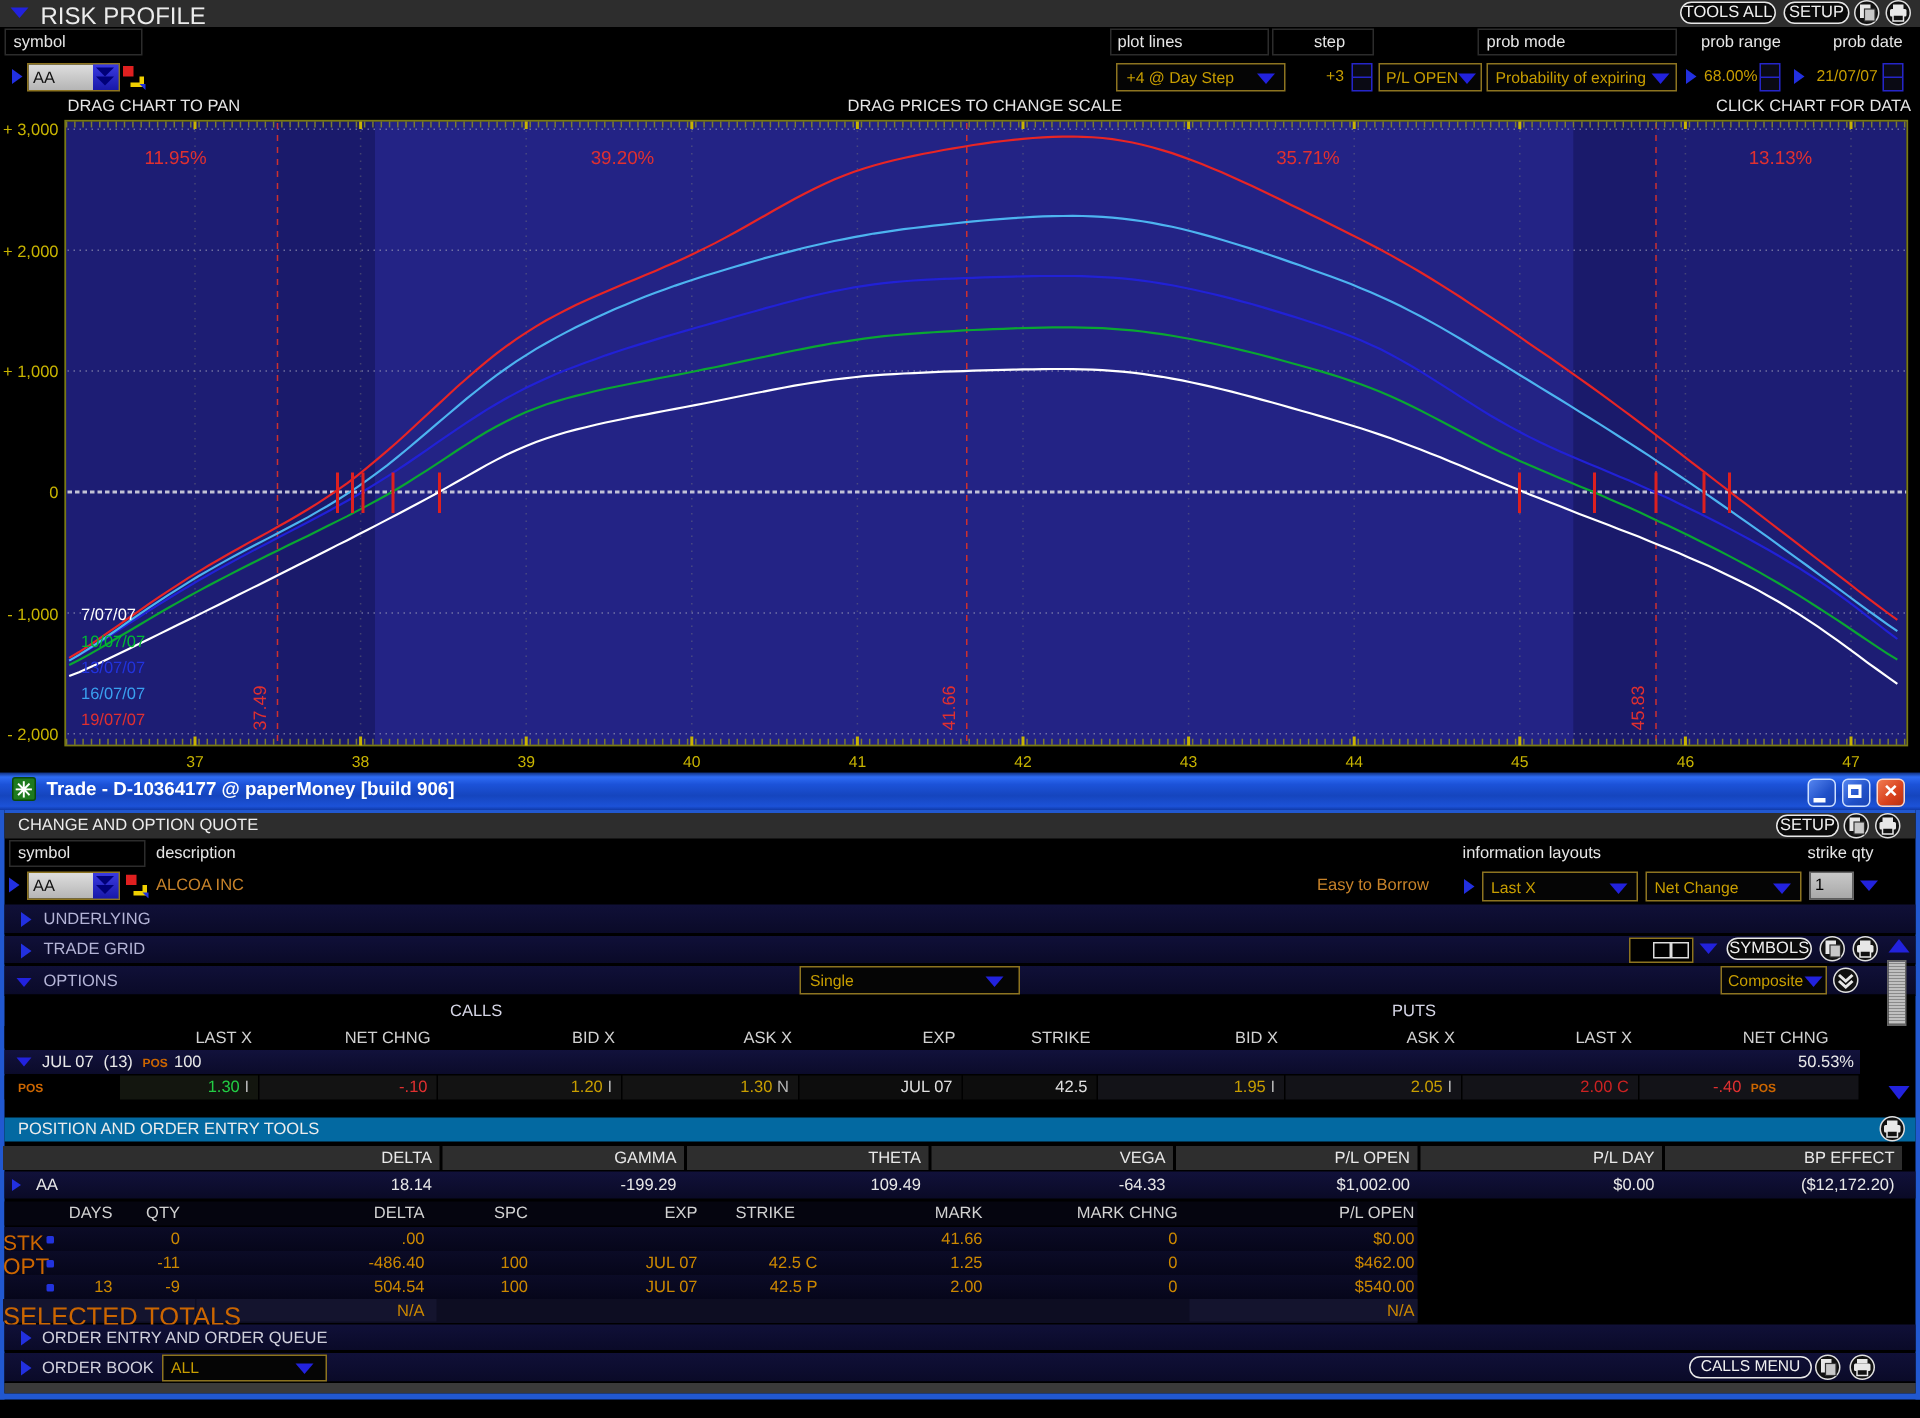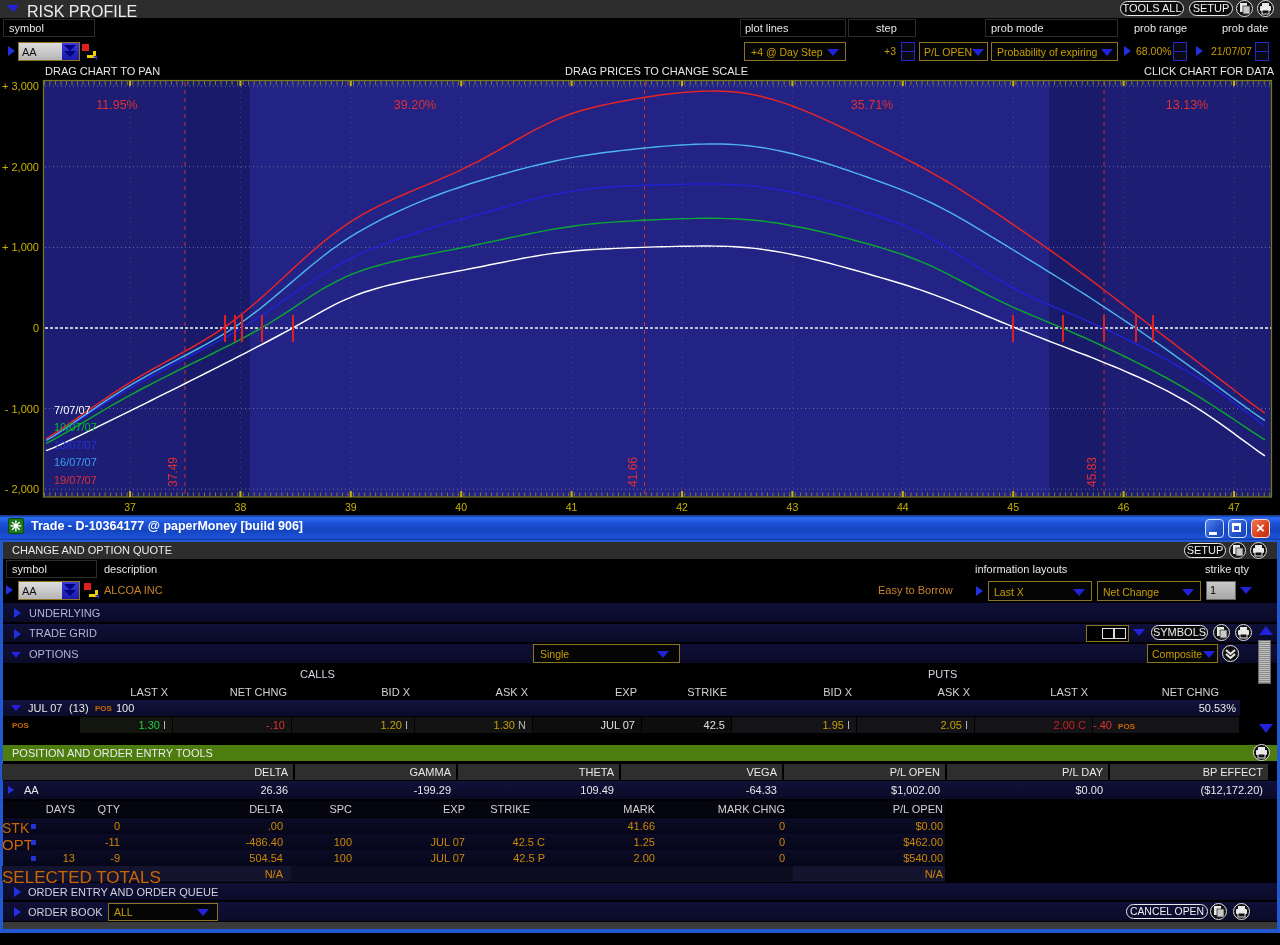--- a/index.html
+++ b/index.html
@@ -59,21 +59,21 @@
      <div class="btri" style="left:2px;top:8px;border-left-width:6px;border-right-width:6px;border-top-width:6px;border-top-color:#000078"></div>
   </div>
 </div>
 <div class="abs" id="colicon1" style="left:82px;top:44px;width:16px;height:16px">
     <svg width="16" height="16" viewBox="0 0 16 16" style="position:absolute;left:0;top:0">
       <rect x="0" y="0" width="7" height="7" fill="#e02020"></rect>
       <path d="M5 6 L5 11 L11 11 L11 7 L14 7 L14 14 L5 14 Z" fill="#f0d000"></path>
       <path d="M11 12 L15 12 L15 16 Z" fill="#2233dd"></path>
     </svg>
   </div>
-<div class="goldbox" style="left:744px;top:42px;width:102px;height:19px">
+<div class="goldbox" style="left:744px;top:42px;width:113px;height:19px">
     <span class="goldtxt" style="position:absolute;left:6px;top:3px">+4 @ Day Step</span>
     <div class="btri" style="right:6px;top:6px"></div>
   </div>
 <div class="goldtxt abs" style="left:884px;top:45px">+3</div>
 <div class="spin" style="left:901px;top:42px"></div>
 <div class="goldbox" style="left:919px;top:42px;width:69px;height:19px">
     <span class="goldtxt" style="position:absolute;left:4px;top:3px">P/L OPEN</span>
     <div class="btri" style="right:3px;top:6px"></div>
   </div>
 <div class="goldbox" style="left:991px;top:42px;width:127px;height:19px">
@@ -785,48 +785,48 @@
   </div>
 <div class="abs" style="left:80px;top:717px;width:92px;height:16px;background:#13160f;text-align:right;font-size:11px;line-height:16px;padding-right:6px"><span style="color:#22cc44">1.30</span>&nbsp;<span style="color:#b8b8b8">I</span></div>
 <div class="abs" style="left:173px;top:717px;width:118px;height:16px;background:#131313;text-align:right;font-size:11px;line-height:16px;padding-right:6px"><span style="color:#e03030">-.10</span></div>
 <div class="abs" style="left:292px;top:717px;width:122px;height:16px;background:#131313;text-align:right;font-size:11px;line-height:16px;padding-right:6px"><span style="color:#c89e00">1.20</span>&nbsp;<span style="color:#b8b8b8">I</span></div>
 <div class="abs" style="left:415px;top:717px;width:117px;height:16px;background:#131313;text-align:right;font-size:11px;line-height:16px;padding-right:6px"><span style="color:#c89e00">1.30</span>&nbsp;<span style="color:#b8b8b8">N</span></div>
 <div class="abs" style="left:533px;top:717px;width:108px;height:16px;background:#0d0d0d;text-align:right;font-size:11px;line-height:16px;padding-right:6px"><span style="color:#e0e0e0">JUL 07</span></div>
 <div class="abs" style="left:642px;top:717px;width:89px;height:16px;background:#0d0d0d;text-align:right;font-size:11px;line-height:16px;padding-right:6px"><span style="color:#e0e0e0">42.5</span></div>
 <div class="abs" style="left:732px;top:717px;width:124px;height:16px;background:#131318;text-align:right;font-size:11px;line-height:16px;padding-right:6px"><span style="color:#c89e00">1.95</span>&nbsp;<span style="color:#b8b8b8">I</span></div>
 <div class="abs" style="left:857px;top:717px;width:117px;height:16px;background:#131318;text-align:right;font-size:11px;line-height:16px;padding-right:6px"><span style="color:#c89e00">2.05</span>&nbsp;<span style="color:#b8b8b8">I</span></div>
 <div class="abs" style="left:975px;top:717px;width:117px;height:16px;background:#131318;text-align:right;font-size:11px;line-height:16px;padding-right:6px"><span style="color:#cc2222">2.00</span>&nbsp;<span style="color:#cc2222">C</span></div>
-<div class="abs" style="left:1093px;top:717px;width:146px;height:16px;background:#131318;text-align:left;font-size:11px;line-height:16px;padding-right:6px"><span style="color:#e03030">-.40</span>&nbsp;&nbsp;<span style="color:#cc6600;font-size:8px;font-weight:bold">POS</span></div>
+<div class="abs" style="left:1093px;top:717px;width:146px;height:16px;background:#131318;text-align:center;font-size:11px;line-height:16px;padding-right:6px"><span style="color:#e03030">-.40</span>&nbsp;&nbsp;<span style="color:#cc6600;font-size:8px;font-weight:bold">POS</span></div>
 
 <div class="btri" style="left:1259px;top:626px;border-left-width:7px;border-right-width:7px;border-top-width:9px;transform:rotate(180deg)"></div>
 <div class="abs" style="left:1258px;top:640px;width:13px;height:44px;background:repeating-linear-gradient(0deg,#8a8a8a 0 1px,#c0c0c0 1px 2px);border:1px solid #666"></div>
 <div class="btri" style="left:1259px;top:724px;border-left-width:7px;border-right-width:7px;border-top-width:9px"></div>
 
-<div class="abs" style="left:3px;top:745px;width:1274px;height:16px;background:#4d7c0f">
+<div class="abs" style="left:3px;top:745px;width:1274px;height:16px;background:#0369a1">
   <div class="abs" style="left:9px;top:2px;color:#ececec;font-size:11px">POSITION AND ORDER ENTRY TOOLS</div>
 </div>
 <div class="cicon" id="ic-print4" style="left:1253px;top:744px">
     <svg width="15" height="15" viewBox="0 0 15 15" style="position:absolute;left:0px;top:0px">
       <rect x="4" y="2" width="7" height="3" fill="#e8e8e8"></rect>
       <rect x="2" y="5" width="11" height="5" rx="1" fill="#e8e8e8"></rect>
       <rect x="4" y="9" width="7" height="4" fill="#111" stroke="#e8e8e8" stroke-width="1"></rect>
     </svg>
   </div>
 
 <div class="hcell" style="left:2px;top:764px;width:291px">DELTA</div>
 <div class="hcell" style="left:295px;top:764px;width:161px">GAMMA</div>
 <div class="hcell" style="left:458px;top:764px;width:161px">THETA</div>
 <div class="hcell" style="left:621px;top:764px;width:161px">VEGA</div>
 <div class="hcell" style="left:784px;top:764px;width:161px">P/L OPEN</div>
 <div class="hcell" style="left:947px;top:764px;width:161px">P/L DAY</div>
 <div class="hcell" style="left:1110px;top:764px;width:158px">BP EFFECT</div>
 <div class="abs" style="left:3px;top:781px;width:1274px;height:18px;background:linear-gradient(180deg,#11113a,#0a0a26)"></div>
 <div class="rtri" style="left:8px;top:786px;border-top-width:4px;border-bottom-width:4px;border-left-width:6px"></div>
 <div class="abs" style="left:24px;top:784px;color:#e8e8e8;font-size:11px">AA</div>
-<div class="num" style="left:163px;top:784px;width:125px">26.36</div>
+<div class="num" style="left:163px;top:784px;width:125px">18.14</div>
 <div class="num" style="left:326px;top:784px;width:125px">-199.29</div>
 <div class="num" style="left:489px;top:784px;width:125px">109.49</div>
 <div class="num" style="left:652px;top:784px;width:125px">-64.33</div>
 <div class="num" style="left:815px;top:784px;width:125px">$1,002.00</div>
 <div class="num" style="left:978px;top:784px;width:125px">$0.00</div>
 <div class="num" style="left:1138px;top:784px;width:125px">($12,172.20)</div>
 <div class="abs" style="left:3px;top:801px;width:942px;height:16px;background:#05050f"></div>
 <div class="num" style="left:-25px;top:803px;width:100px;color:#d2d2d2">DAYS</div>
 <div class="num" style="left:20px;top:803px;width:100px;color:#d2d2d2">QTY</div>
 <div class="num" style="left:183px;top:803px;width:100px;color:#d2d2d2">DELTA</div>
@@ -879,21 +879,21 @@
     <div class="secttxt" style="left:25px;top:3px;color:#d0d0dc">ORDER ENTRY AND ORDER QUEUE</div>
   </div>
 <div class="sect" style="top:902px;height:20px">
     <div class="rtri" style="left:11px;top:5px"></div>
     <div class="secttxt" style="left:25px;top:4px;color:#d0d0dc">ORDER BOOK</div>
   </div>
 <div class="goldbox" style="left:108px;top:903px;width:110px;height:18px">
     <span class="goldtxt" style="position:absolute;left:5px;top:2px">ALL</span>
     <div class="btri" style="right:8px;top:5px"></div>
   </div>
-<div class="pill" style="left:1126px;top:904px;width:82px;background:transparent;font-size:10.4px;white-space:nowrap">CANCEL OPEN</div>
+<div class="pill" style="left:1126px;top:904px;width:82px;background:transparent;font-size:10.4px;white-space:nowrap">CALLS MENU</div>
 <div class="cicon" id="ic-copy5" style="left:1210px;top:903px">
     <svg width="15" height="15" viewBox="0 0 15 15" style="position:absolute;left:0px;top:0px">
       <rect x="3" y="2" width="7" height="9" fill="#e8e8e8"></rect>
       <rect x="6" y="5" width="7" height="8" fill="#c8c8c8" stroke="#333" stroke-width="0.8"></rect>
     </svg>
   </div>
 <div class="cicon" id="ic-print5" style="left:1233px;top:903px">
     <svg width="15" height="15" viewBox="0 0 15 15" style="position:absolute;left:0px;top:0px">
       <rect x="4" y="2" width="7" height="3" fill="#e8e8e8"></rect>
       <rect x="2" y="5" width="11" height="5" rx="1" fill="#e8e8e8"></rect>

